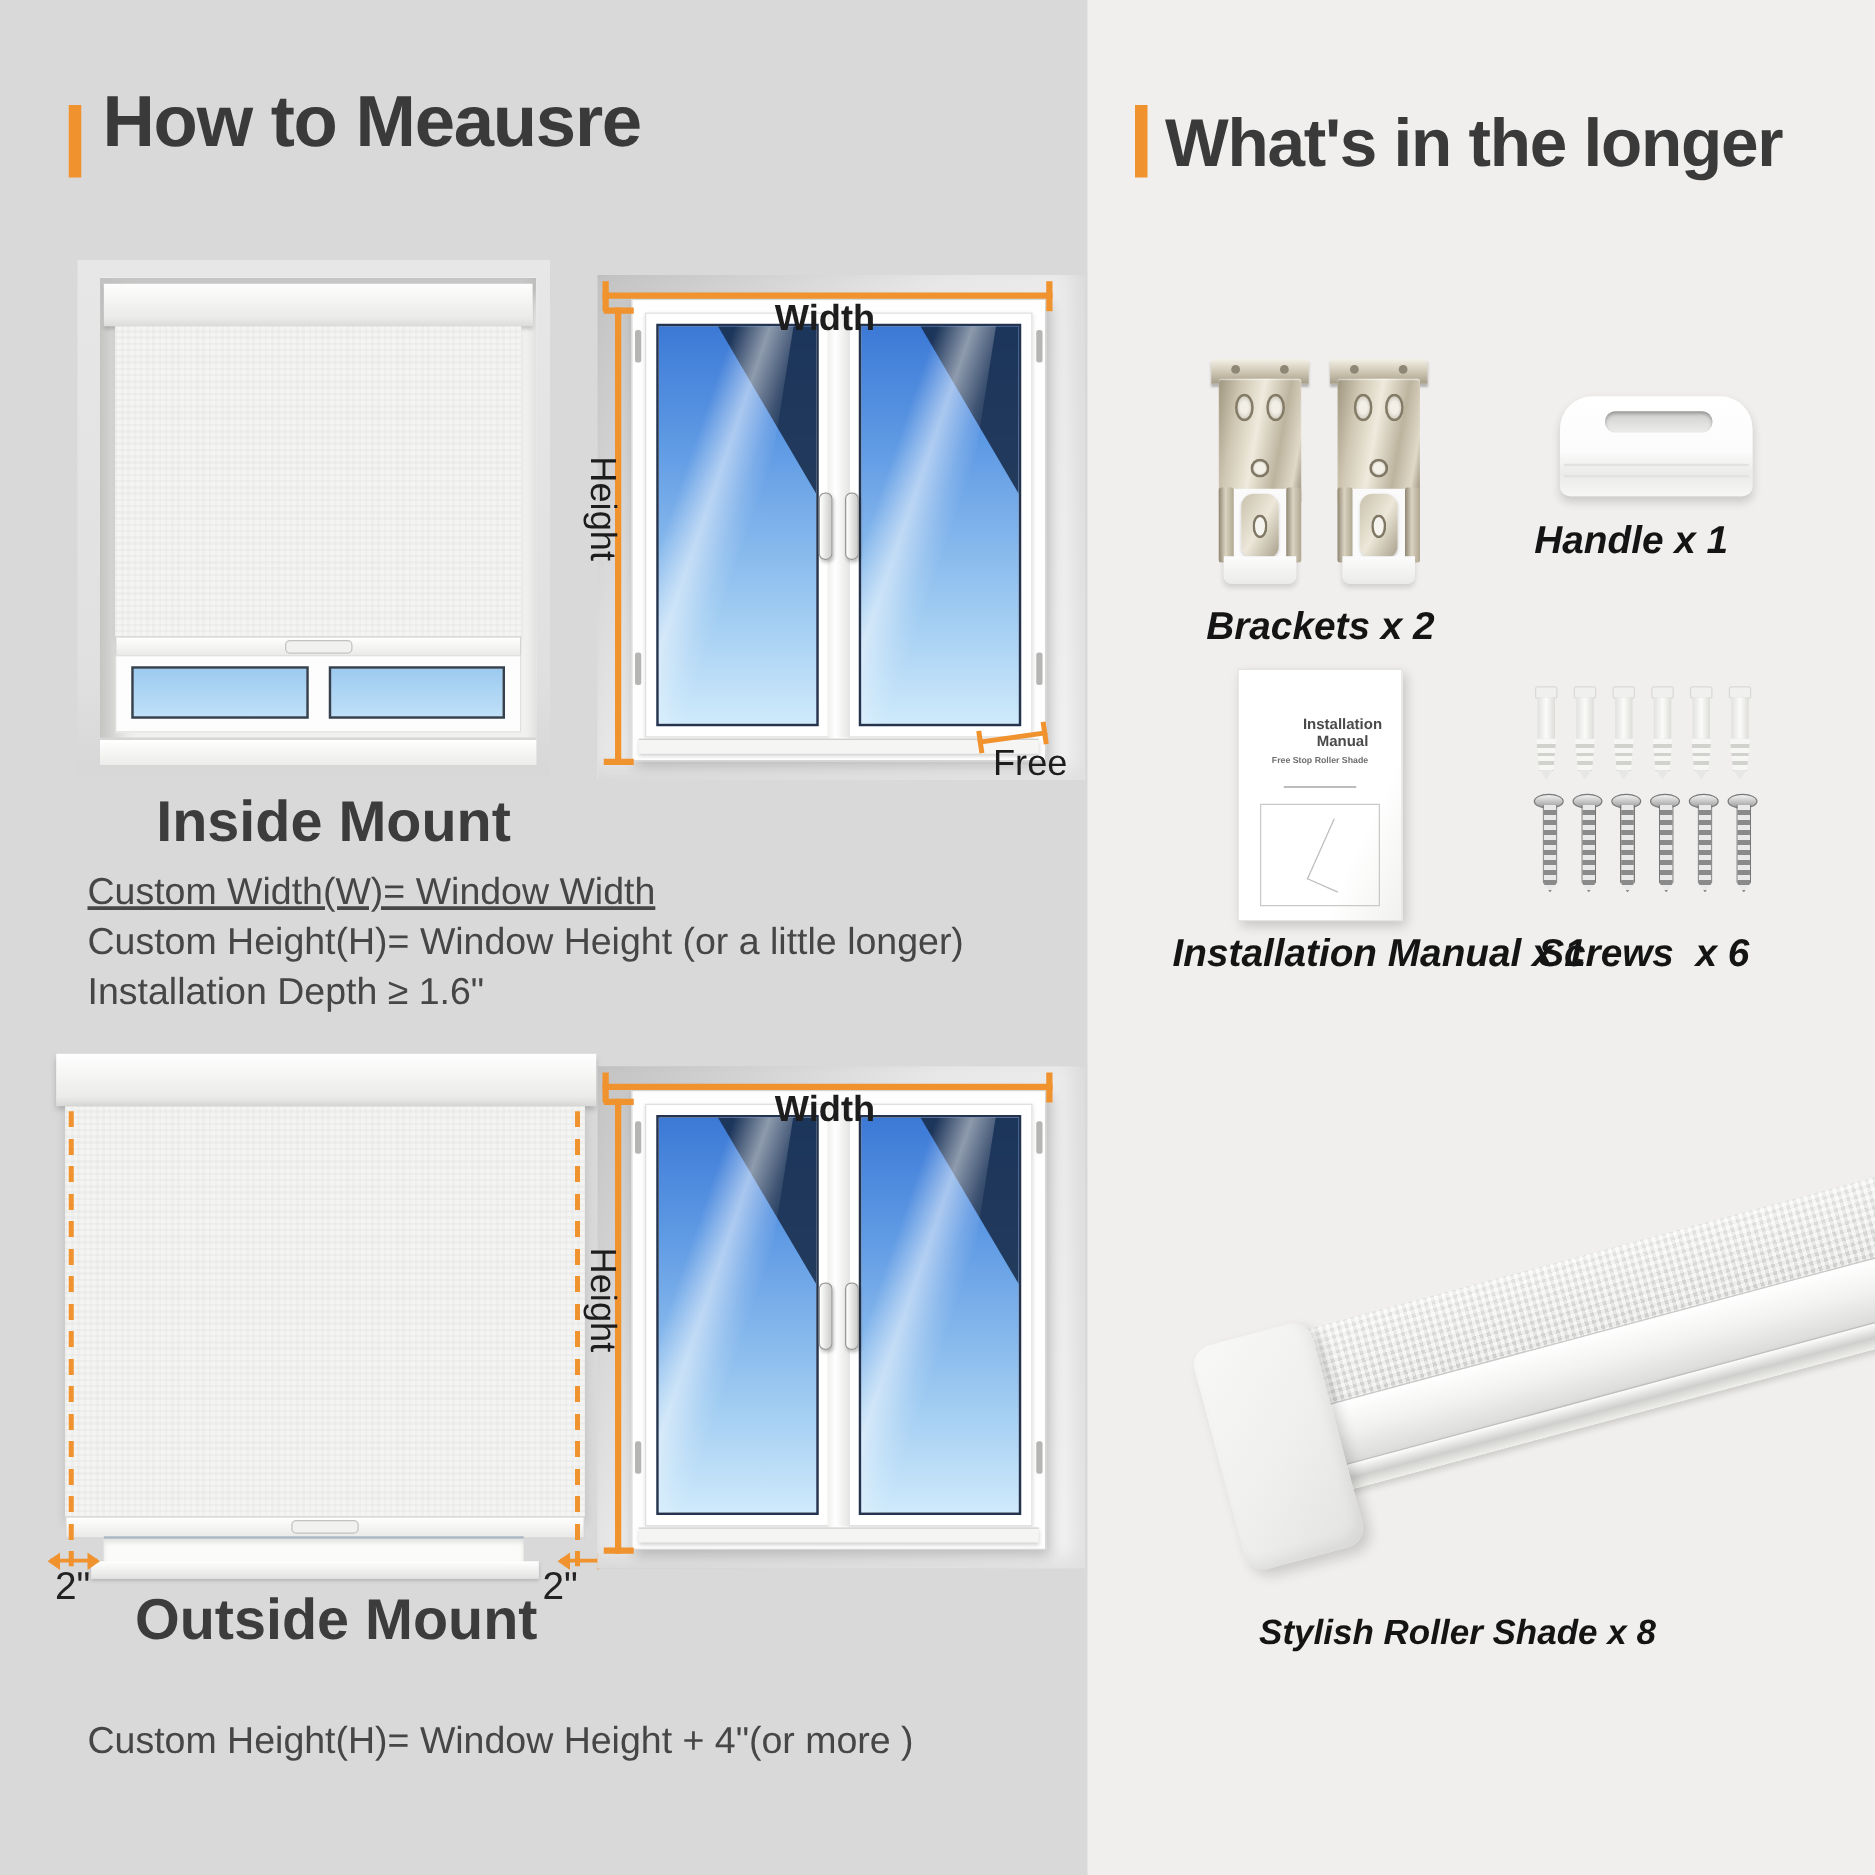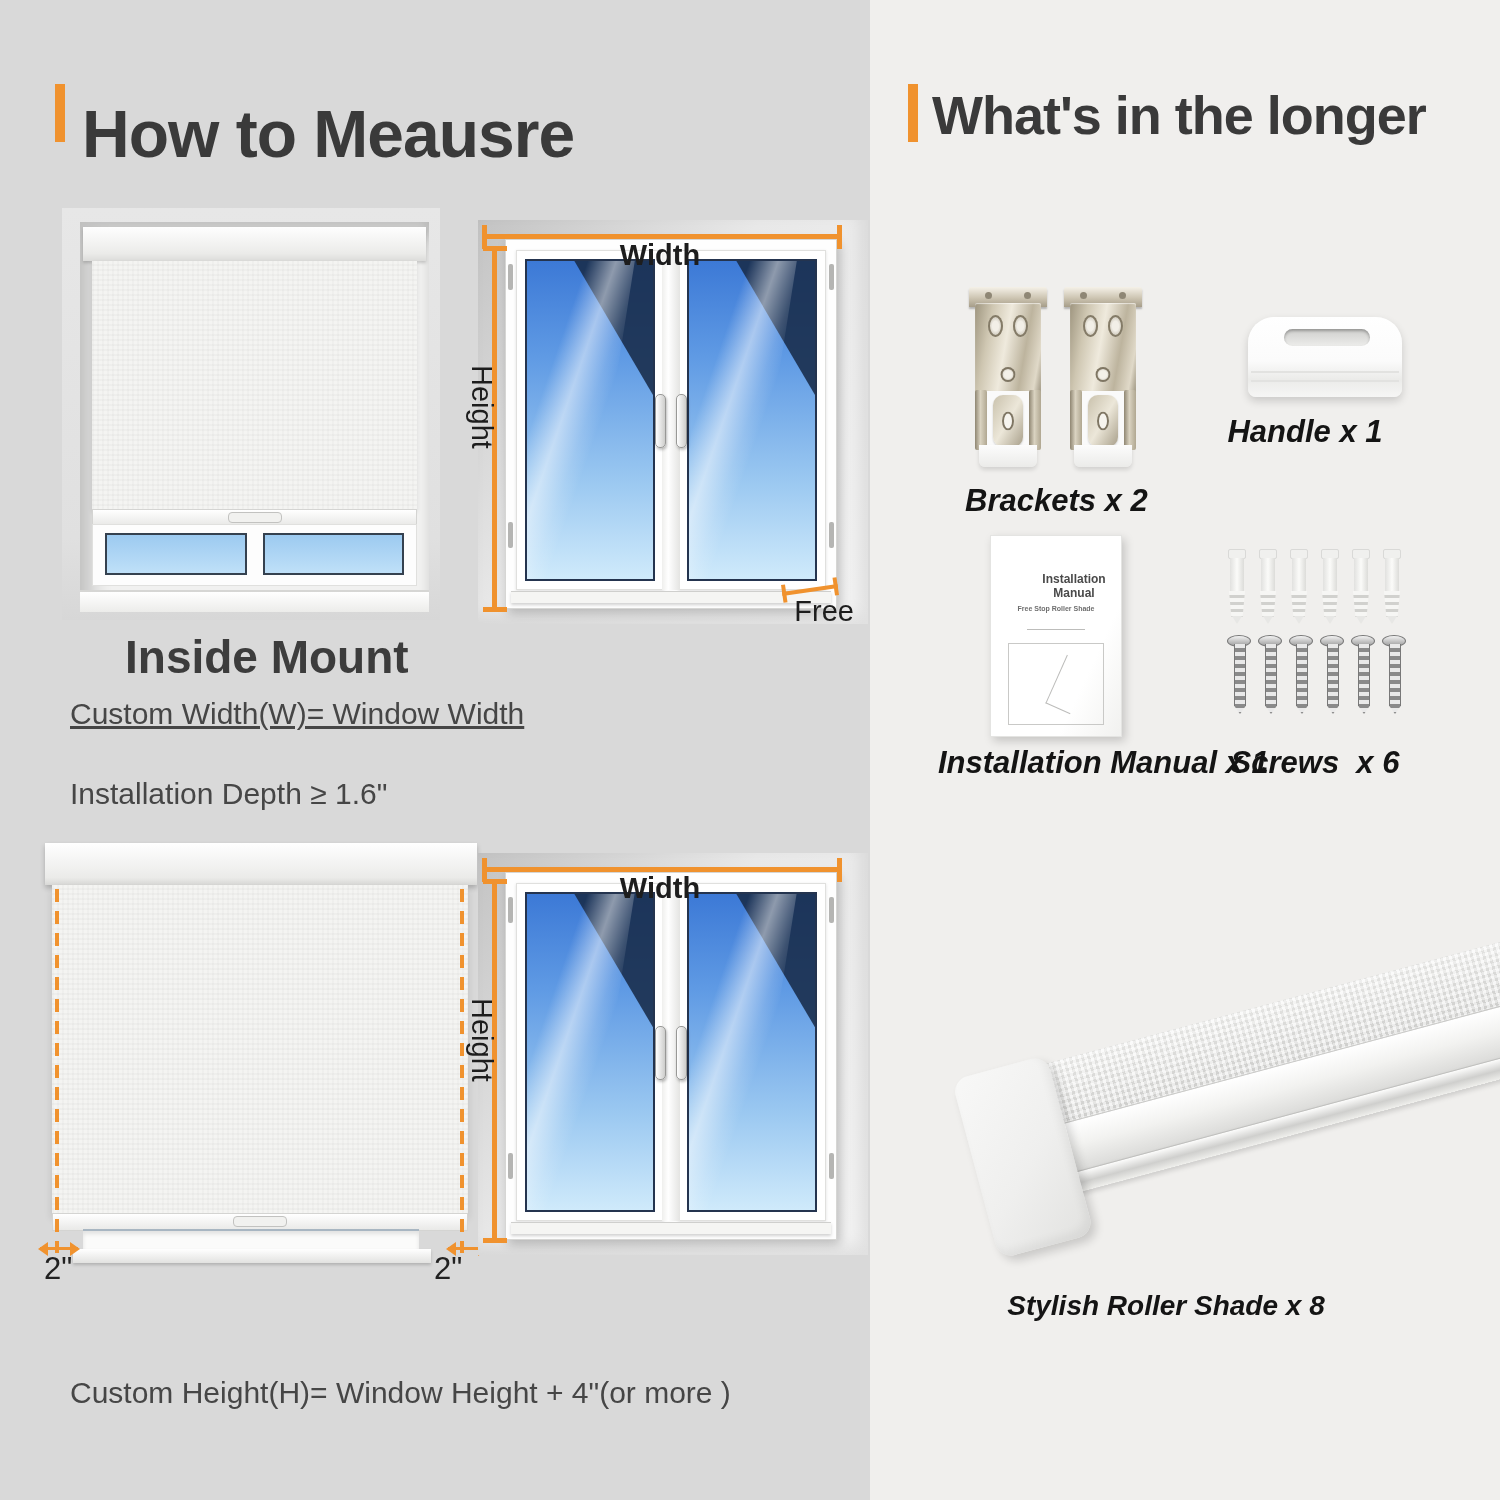--- a/index.html
+++ b/index.html
@@ -6,21 +6,21 @@
   body{width:1500px;height:1500px;font-family:"Liberation Sans",sans-serif;}
   .canvas{position:relative;width:1500px;height:1500px;overflow:hidden;background:#d9d9d9;}
   .panel{position:absolute;top:0;height:1500px;}
   .panel-left{left:0;width:870px;background:#d9d9d9;}
   .panel-right{left:870px;width:630px;background:#f0efed;overflow:hidden;}
 
   
   .accent-bar{position:absolute;width:10px;background:#F0922E;}
   .sec-title{position:absolute;font-weight:bold;color:#3a3a3a;letter-spacing:-1px;white-space:nowrap;}
   .t-left-bar{left:55px;top:84px;height:58px;}
-  .t-left{left:82px;top:96px;font-size:66px;}
+  .t-left{left:82px;top:64px;font-size:58px;}
   .t-right-bar{left:38px;top:84px;height:58px;}
   .t-right{left:62px;top:84px;font-size:54px;}
 
   
   .iphoto{position:absolute;left:62px;top:208px;width:378px;height:412px;
     background:linear-gradient(180deg,#e7e7e7 0%,#e0e0e0 80%,#d7d7d7 100%);}
   .iph-recess{position:absolute;left:18px;top:14px;right:11px;bottom:8px;background:#f1f1f0;
     box-shadow:inset 12px 14px 20px rgba(0,0,0,.20), inset -4px -4px 8px rgba(0,0,0,.05);}
   .iph-cassette{position:absolute;left:3px;right:3px;top:5px;height:34px;
     background:linear-gradient(180deg,#fefefe,#ebebe9 78%,#dcdcda);box-shadow:0 2px 3px rgba(0,0,0,.18);}
@@ -266,20 +266,21 @@
       <div class="mh arrow-w"></div>
       <div class="dlabel wlab">Width</div>
       <div class="mv arrow-h"></div>
       <div class="dlabel hlab">Height</div>
       <div class="depth-mark"></div>
       <div class="dlabel dlab">Free</div>
     </div>
 
     <div class="mount-h mh-in">Inside Mount</div>
     <div class="bline bl-i1">Custom Width(W)= Window Width</div>
+    <div class="bline bl-i2">Custom Height(H)= Window Height (or a little longer)</div>
     <div class="bline bl-i3">Installation Depth ≥ 1.6"</div>
 
     <div class="ophoto">
       <div class="oph-cassette"></div>
       <div class="oph-fabric fabric-tex"></div>
       <div class="shade-bar-strip oph-bar">
         <span class="pull"></span>
       </div>
       <div class="oph-winframe"></div>
       <div class="oph-sill"></div>
@@ -315,20 +316,21 @@
         <span class="hinge tr"></span>
         <span class="hinge br"></span>
         <div class="brail"></div>
       </div>
       <div class="mh arrow-w"></div>
       <div class="dlabel wlab">Width</div>
       <div class="mv arrow-h"></div>
       <div class="dlabel hlab">Height</div>
     </div>
 
+    <div class="mount-h mh-out">Outside Mount</div>
     <div class="bline bl-o2">Custom Height(H)= Window Height + 4"(or more )</div>
   </div>
 
   <div class="panel panel-right">
 
     <span class="accent-bar t-right-bar"></span>
     <div class="sec-title t-right">What's in the longer</div>
 
     <div class="bracket bk1">
       <div class="bk-flange"></div>

